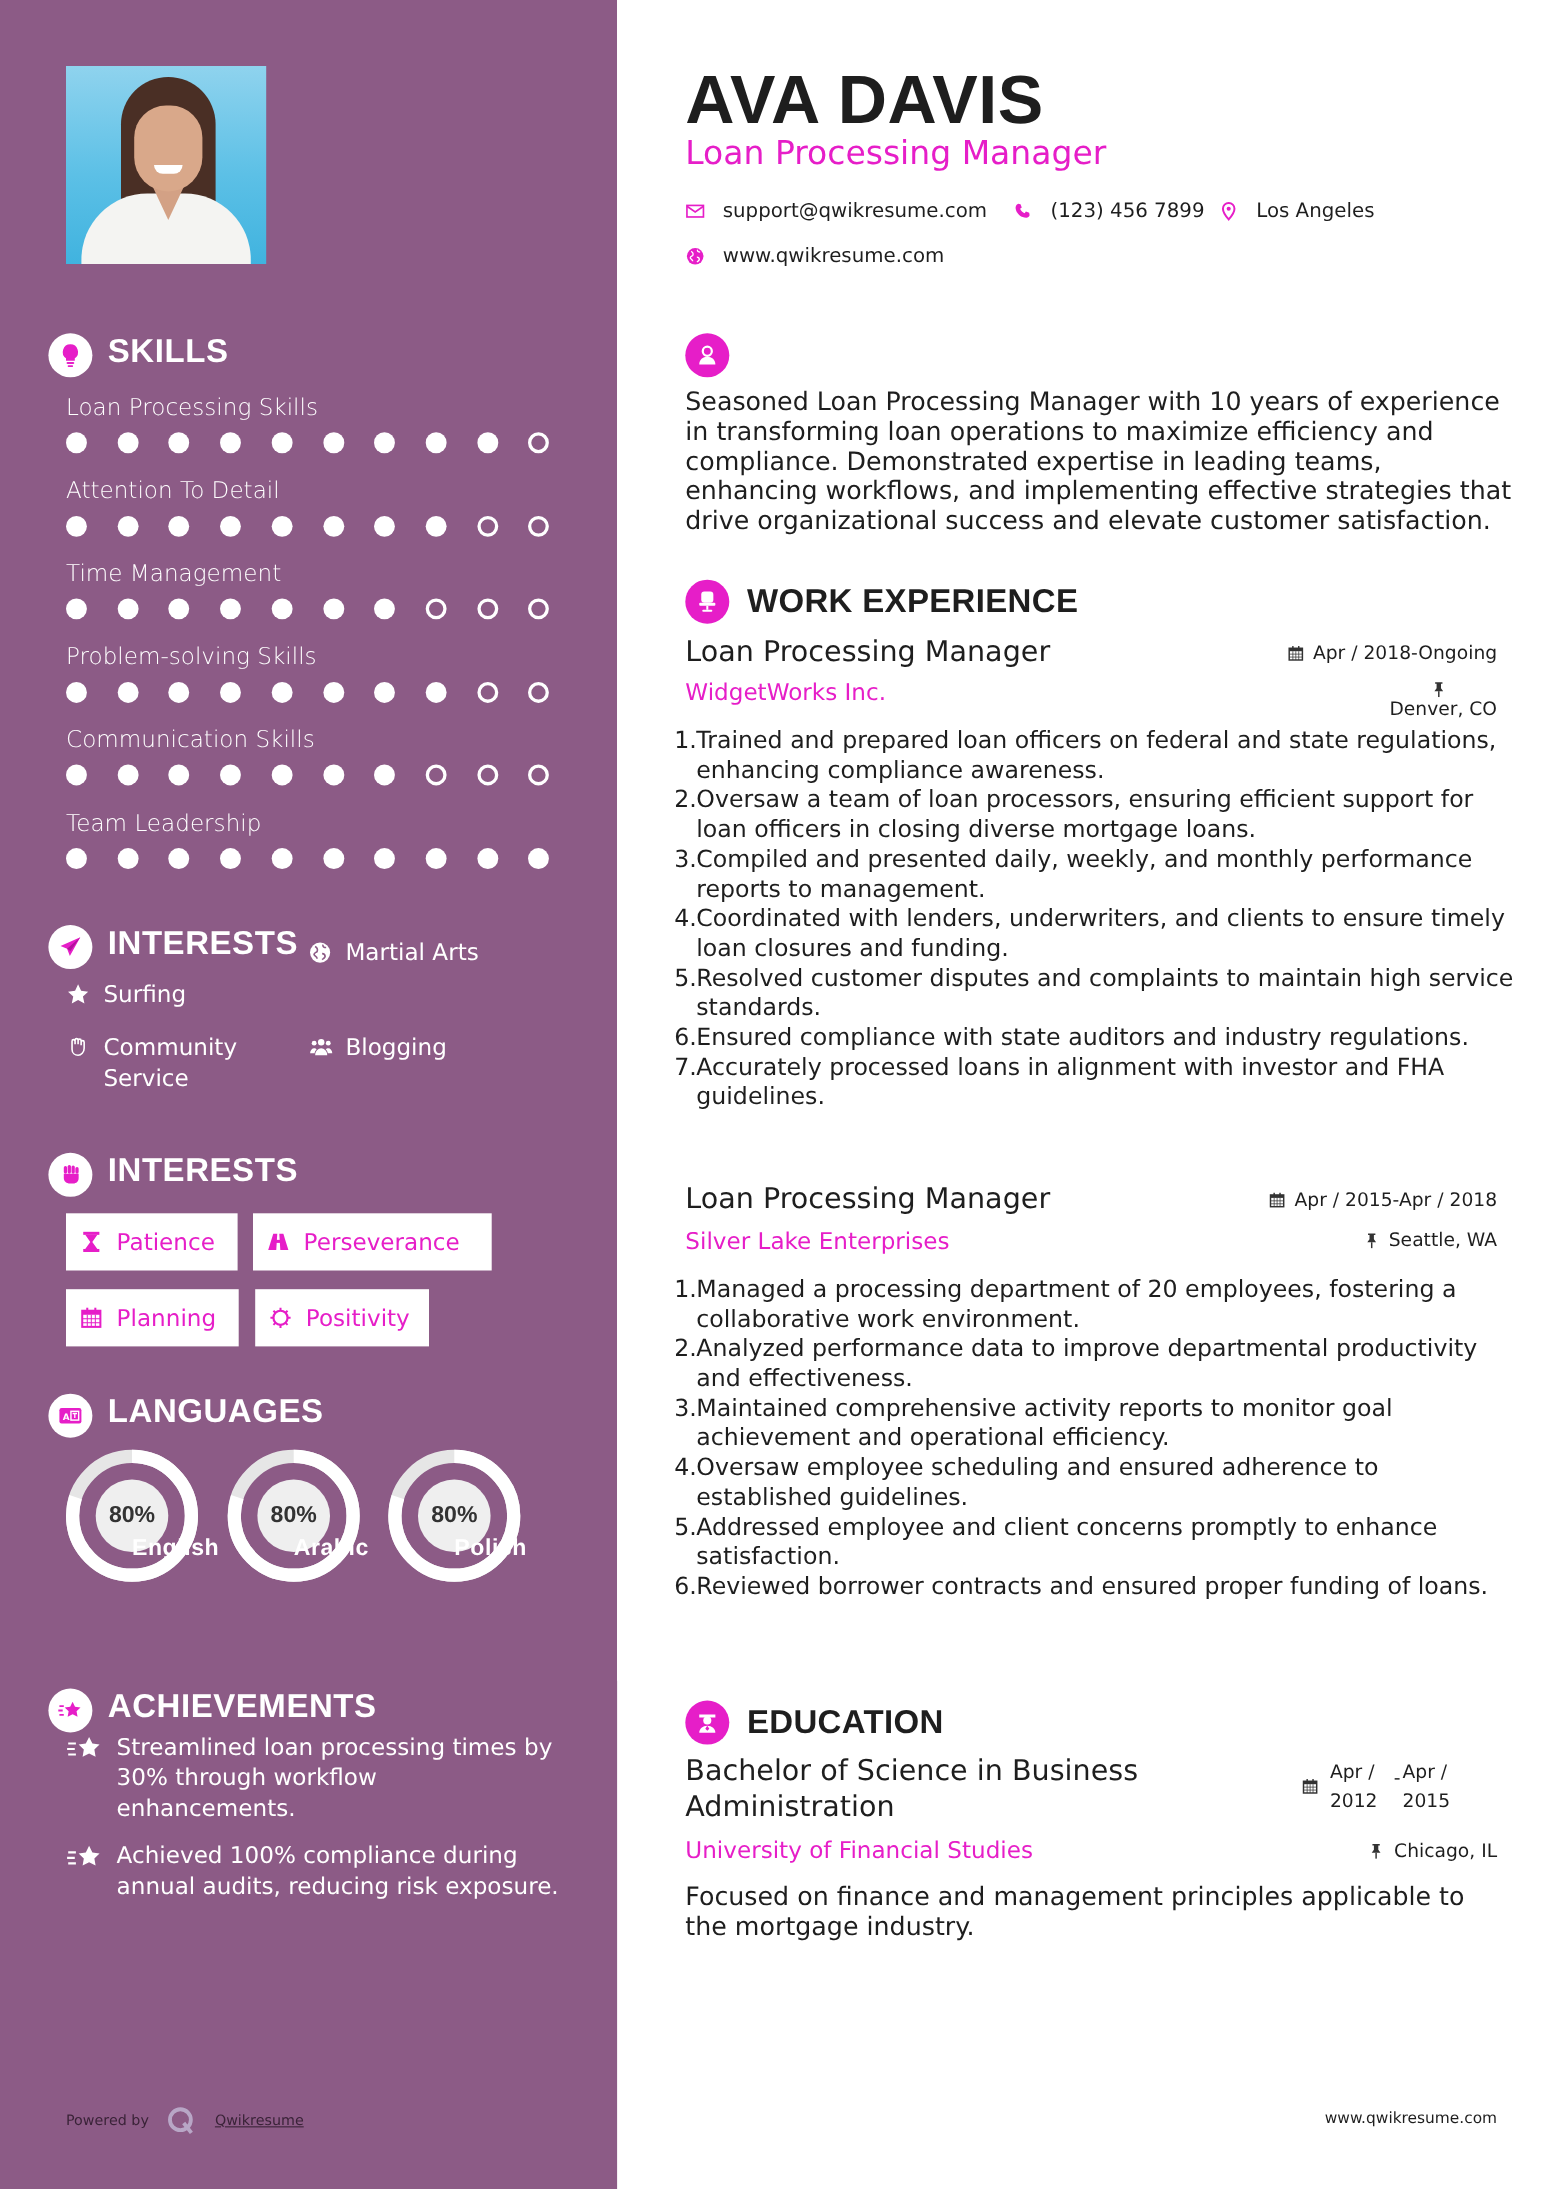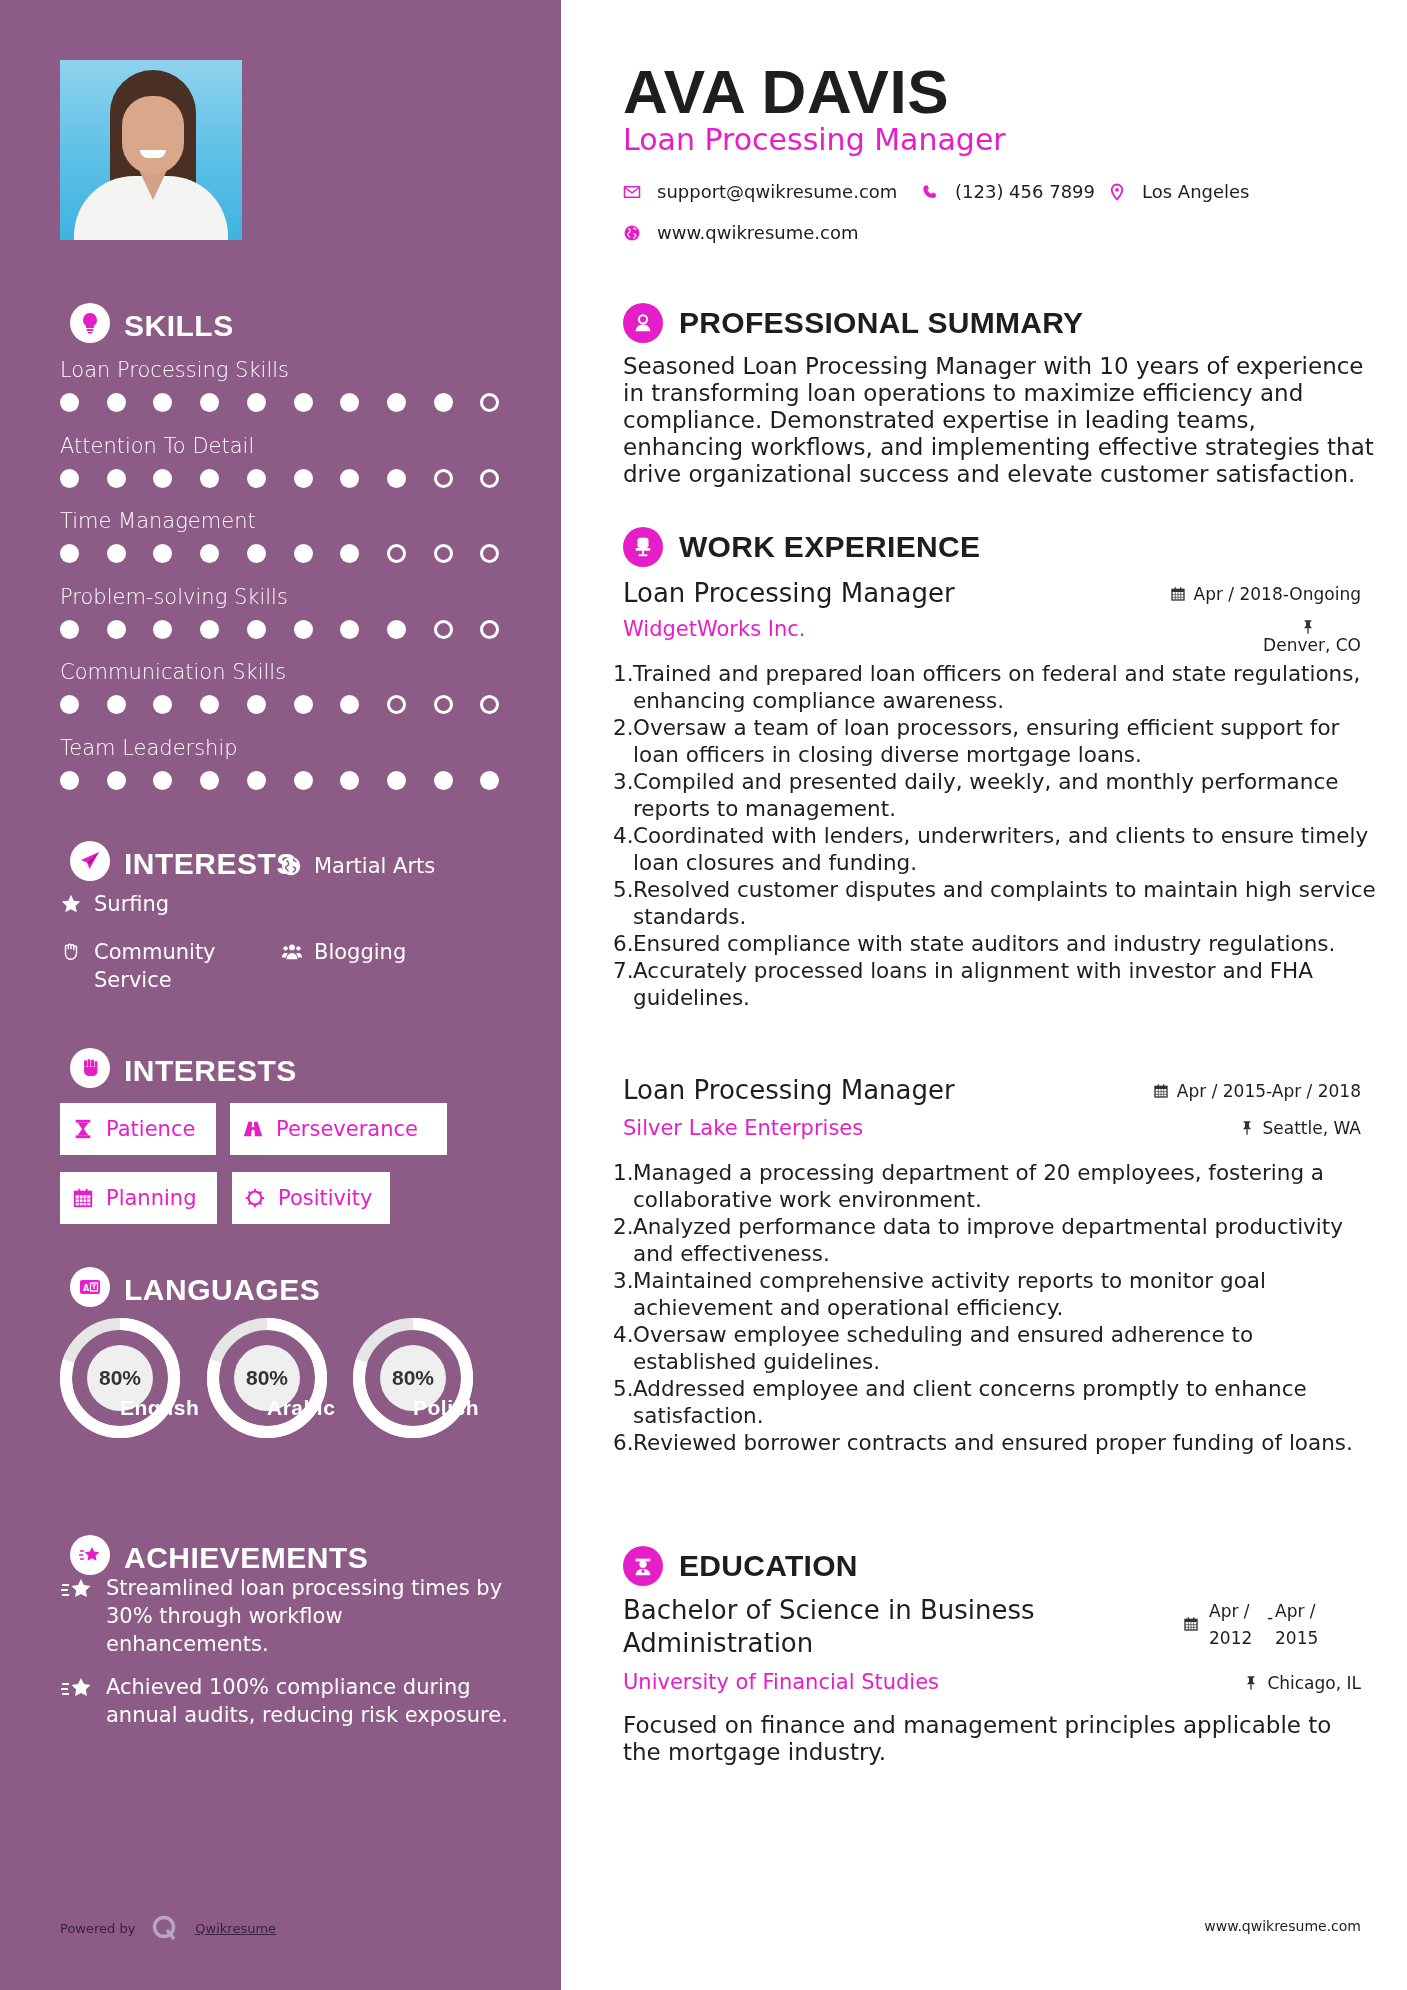--- a/index.html
+++ b/index.html
@@ -12,21 +12,21 @@
   
   .photo { position: absolute; left: 60px; top: 60px; width: 182px; height: 180px; overflow: hidden;
            background: linear-gradient(180deg, #8fd3ee 0%, #5cc0e6 55%, #40b3df 100%); }
   .photo .hair { position: absolute; left: 50px; top: 10px; width: 86px; height: 160px; border-radius: 43px 43px 10px 10px; background: #4a2f25; }
   .photo .face { position: absolute; left: 62px; top: 36px; width: 62px; height: 78px; border-radius: 30px 30px 32px 32px; background: #d9a88a; }
   .photo .smile { position: absolute; left: 80px; top: 90px; width: 26px; height: 8px; border-radius: 0 0 13px 13px; background: #ffffff; }
   .photo .shirt { position: absolute; left: 14px; top: 116px; width: 154px; height: 80px; border-radius: 60px 60px 0 0; background: #f4f4f2; }
   .photo .neck { position: absolute; left: 78px; top: 108px; width: 30px; height: 32px; background: #d3a185; clip-path: polygon(0 0,100% 0,50% 100%); }
 
   
-  .s-head { position: absolute; left: 70px; height: 40px; display: flex; align-items: flex-end; }
+  .s-head { position: absolute; left: 44px; height: 40px; display: flex; align-items: flex-start; }
   .s-head .ic { width: 40px; height: 40px; border-radius: 50%; background: #ffffff; display: flex; align-items: center; justify-content: center; }
   .s-head .ic svg { width: 24px; height: 24px; }
   .s-head .t { margin-left: 14px; font-family: "Liberation Sans", sans-serif; font-weight: 700; font-size: 30px; letter-spacing: 0.5px; color: #ffffff; }
 
   .skill-label { position: absolute; left: 60px; font-size: 21px; color: #ffffff; font-family: "DejaVu Sans", sans-serif; font-weight: 300; }
   .dots { position: absolute; left: 60px; height: 20px; width: 450px; }
   .dot { position: absolute; top: 0; width: 19px; height: 19px; border-radius: 50%; }
   .dot.on { background: #ffffff; }
   .dot.off { border: 3px solid #ffffff; background: transparent; }
 
@@ -391,21 +391,20 @@
     <span>www.qwikresume.com</span>
   </div>
 
   <div class="m-head" style="top:302px">
     <span class="ic">
       <svg viewBox="0 0 24 24">
           <circle cx="12" cy="8" r="4.5" fill="none" stroke="#fff" stroke-width="2.2"></circle>
           <path d="M4 21c0-4.5 3.5-7.5 8-7.5s8 3 8 7.5z" fill="#fff"></path>
         </svg>
     </span>
-    <span class="t">PROFESSIONAL SUMMARY</span>
   </div>
   <p class="para" style="top:353px; width:755px;">Seasoned Loan Processing Manager with 10 years of experience in transforming loan operations to maximize efficiency and compliance. Demonstrated expertise in leading teams, enhancing workflows, and implementing effective strategies that drive organizational success and elevate customer satisfaction.</p>
 
   <div class="m-head" style="top:526px">
     <span class="ic">
       <svg viewBox="0 0 24 24">
           <rect x="6" y="2" width="12" height="11" rx="3" fill="#fff"></rect>
           <rect x="4" y="13" width="16" height="3" rx="1" fill="#fff"></rect>
           <rect x="11" y="16" width="2" height="4" fill="#fff"></rect>
           <rect x="7" y="20" width="10" height="2" rx="1" fill="#fff"></rect>

